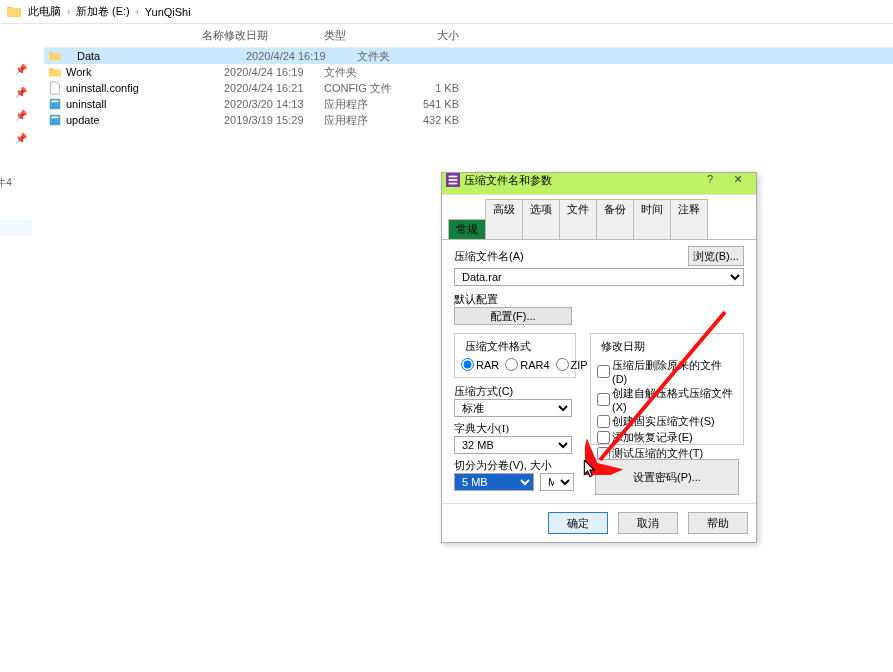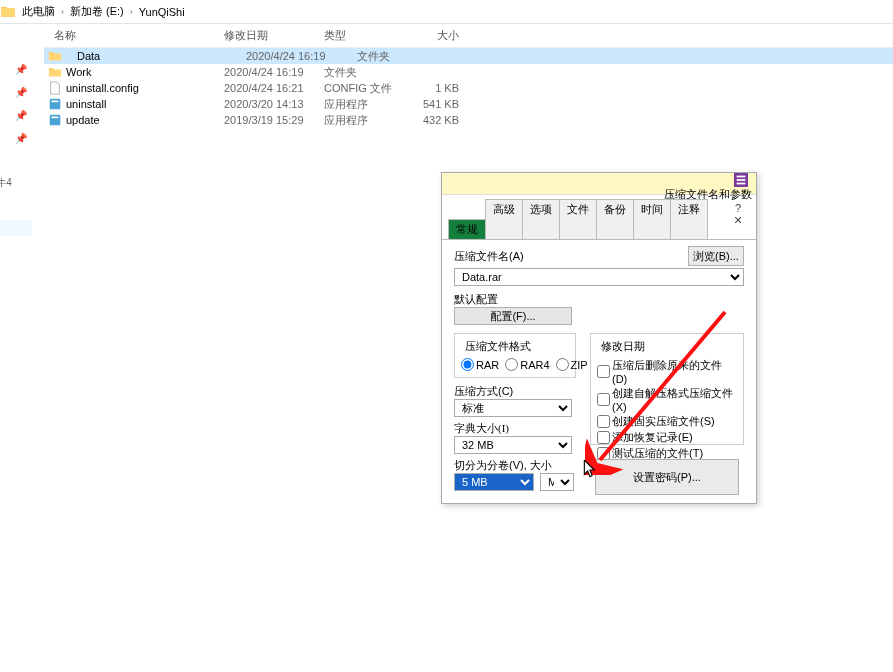--- a/index.html
+++ b/index.html
@@ -1,47 +1,47 @@
 <!DOCTYPE html>
 <html><head>
   <meta charset="utf-8">
   <style>
     * { margin: 0; padding: 0; box-sizing: border-box; font-family: "Microsoft YaHei", "Segoe UI", sans-serif; font-size: 11px; }
     body { width: 893px; height: 672px; background: #fff; position: relative; overflow: hidden; }
 
-    .breadcrumbs { height: 24px; border-bottom: 1px solid #e5e5e5; display: flex; align-items: center; }
+    .breadcrumbs { height: 24px; border-bottom: 1px solid #e5e5e5; display: flex; align-items: center; padding-left: 6px; }
     .breadcrumb-icon { width: 16px; height: 16px; margin-right: 6px; display: flex; }
     .folder-svg { width: 16px; height: 16px; }
     .breadcrumb-item { cursor: pointer; }
     .breadcrumb-sep { color: #6d6d6d; margin: 0 6px; font-size: 9px; }
 
     .main-area { display: flex; height: calc(100% - 24px); }
     .sidebar { width: 44px; display: flex; flex-direction: column; align-items: center; padding-top: 40px; color: #999; gap: 12px; }
     .sidebar-pin { cursor: pointer; font-size: 10px; color: #666; }
     .sidebar-label { color: #666; font-size: 10px; margin-top: 20px; writing-mode: horizontal-tb; }
 
     .file-panel { flex: 1; position: relative; }
     .headers { height: 24px; display: flex; align-items: center; color: #555; border-bottom: 1px solid #eee; }
-    .col-name { width: 180px; padding-left: 10px; }
+    .col-name { width: 180px; padding-left: 10px; text-align: right; }
     .col-date { width: 100px; }
     .col-type { width: 85px; }
     .col-size { width: 50px; text-align: right; }
 
     .rows .row { height: 16px; display: flex; align-items: center; font-size: 11px; }
     .rows .row.selected { background: #cce8ff; gap: 11px; }
     .row-icon { width: 22px; display: flex; justify-content: center; }
     .row-name { width: 158px; }
     .row-date { width: 100px; color: #666; }
     .row-type { width: 85px; color: #666; }
     .row-size { width: 50px; text-align: right; color: #666; }
     .icon-box { width: 14px; height: 14px; }
 
     
     .dialog { position: absolute; left: 441px; top: 172px; width: 316px; background: #fff; border: 1px solid #aaa; box-shadow: 2px 2px 6px rgba(0,0,0,0.2); }
-    .titlebar { height: 22px; background: #fef9c3; display: flex; align-items: flex-end; padding: 0 4px; border-bottom: 1px solid #ddd; flex-direction: column; }
+    .titlebar { height: 22px; background: #bef264; display: flex; align-items: flex-start; padding: 0 4px; border-bottom: 1px solid #ddd; }
     .titlebar-icon { width: 14px; height: 14px; margin-right: 4px; }
     .title-text { flex: 1; font-size: 11px; }
     .titlebar-btn { width: 28px; text-align: center; cursor: pointer; color: #444; }
 
     .tabbar { display: flex; border-bottom: 1px solid #bbb; padding-top: 4px; padding-left: 6px; }
     .tab { padding: 2px 7px; border: 1px solid #bbb; border-bottom: none; background: #f0f0f0; margin-right: -1px; cursor: pointer; font-size: 11px; }
     .tab.active { background: #15803d; position: relative; z-index: 2; margin-top: 20px; }
 
     .body-area { padding: 6px 12px 8px; }
     .row-flex { display: flex; align-items: center; gap: 6px; margin-bottom: 2px; }
@@ -248,20 +248,25 @@
               <label><input type="checkbox" style="">锁定压缩文件(L)</label>
             </div>
         </div>
         <div style="text-align:center;margin-top:14px;">
           <button class="pwd-btn">设置密码(P)...</button>
         </div>
       </div>
     </div>
   </div>
 
+  <div class="footer-btns">
+    <button class="ft-btn primary">确定</button>
+    <button class="ft-btn">取消</button>
+    <button class="ft-btn">帮助</button>
+  </div>
 </div>
 
 <svg class="arrow-svg" viewBox="0 0 150 165">
   <defs>
       <marker id="ah" markerWidth="12" markerHeight="12" refX="2" refY="6" orient="auto">
         <path fill="#ff1010" d="M0,0 L12,6 L0,12 L3,6 z"></path>
       </marker>
     </defs>
   <line x1="140" y1="2" x2="15" y2="150" stroke="#ff1010" stroke-width="4" marker-end="url(#ah)"></line>
 </svg>

